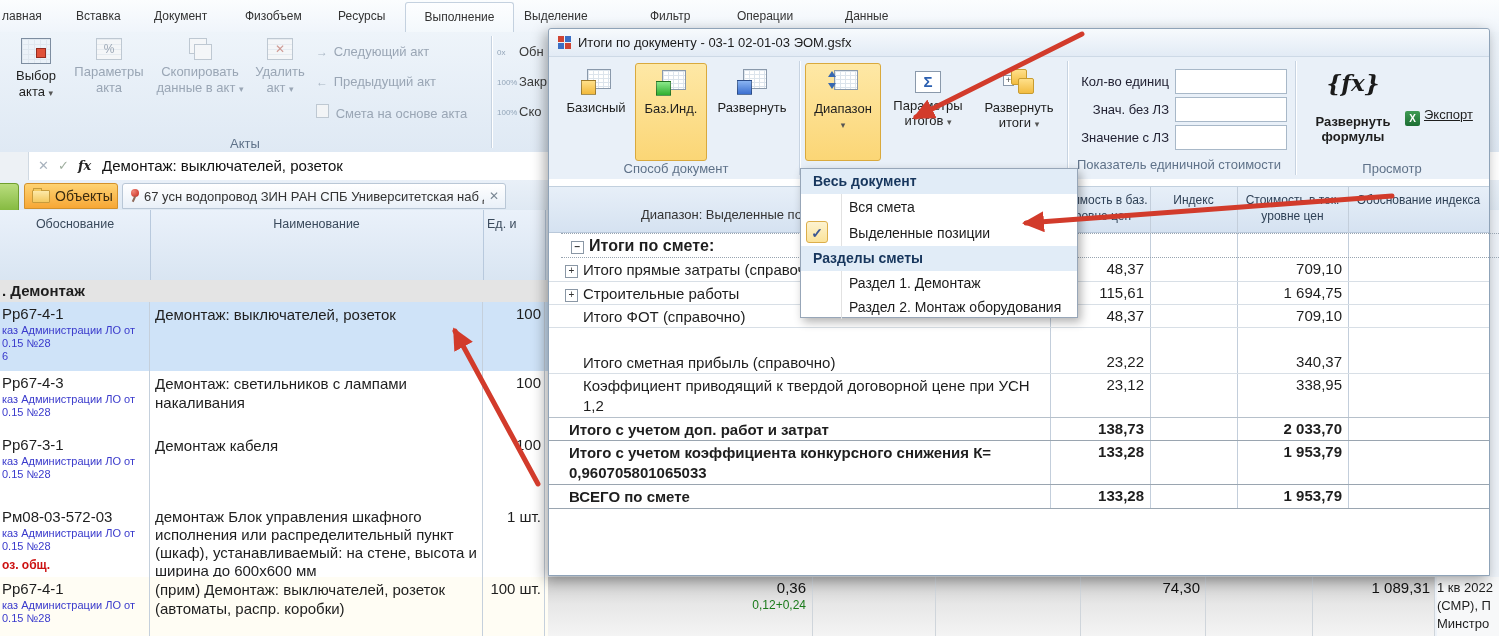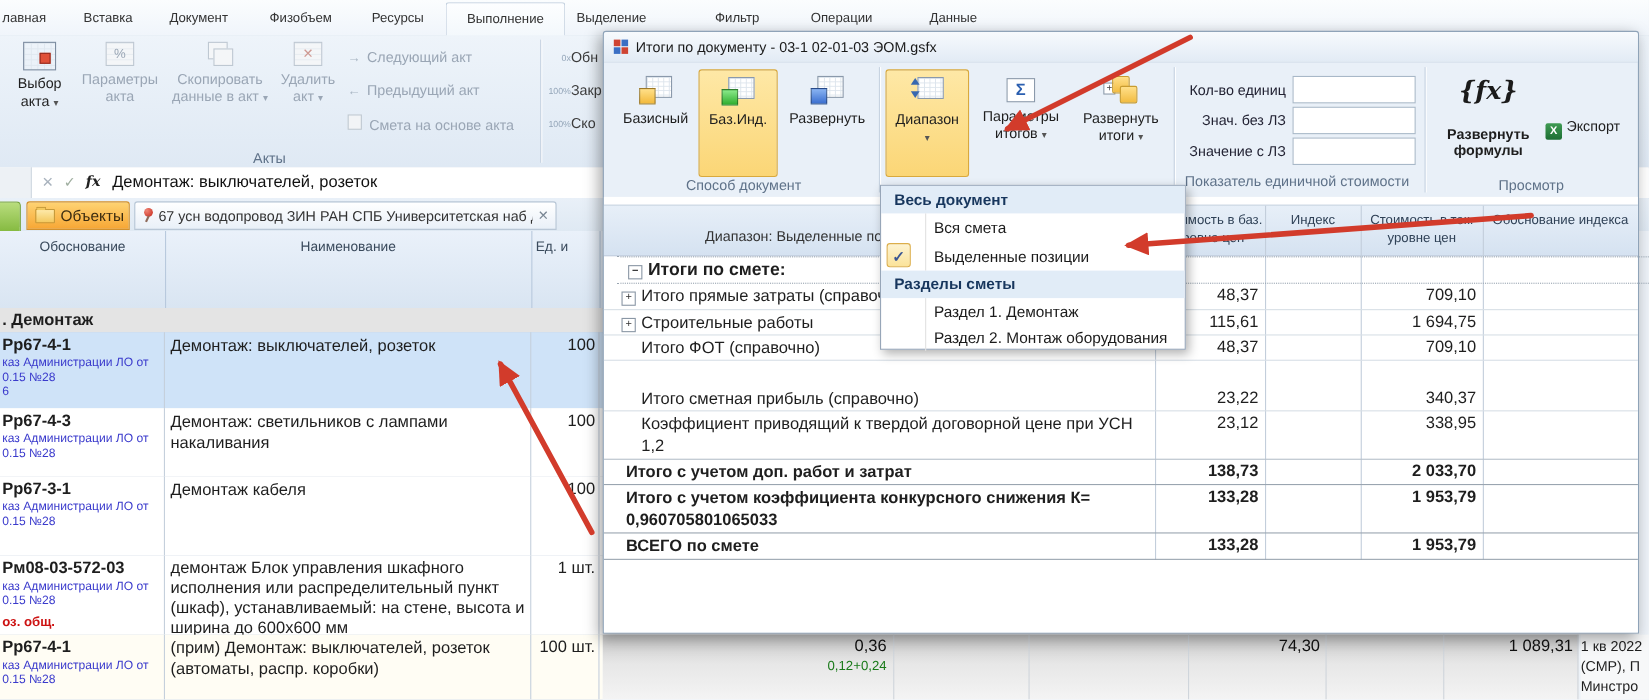--- a/index.html
+++ b/index.html
@@ -16,21 +16,21 @@
   .ribbon{left:0;top:32px;width:1499px;height:120px;background:linear-gradient(#eef4fa,#dfe9f4);
           border-bottom:1px solid #c3cfdc;}
   .bigbtn{position:absolute;text-align:center;font-size:13px;line-height:16px;}
   .bigbtn .lbl{margin-top:4px;}
   .dis{color:#9aa6b5;}
   .grouplbl{position:absolute;font-size:13px;color:#5f7289;text-align:center;}
   .gsep{position:absolute;width:1px;background:#c7d3e1;box-shadow:1px 0 0 #ffffff;}
   .minirow{position:absolute;font-size:13px;color:#9aa6b5;white-space:nowrap;}
   .minirow .mico{display:inline-block;width:14px;color:#a9b6c4;font-size:12px;}
   .clip-item{position:absolute;font-size:13px;color:#3c3c3c;white-space:nowrap;}
-  .clip-badge{display:inline-block;font-size:8px;color:#93a5b8;width:22px;vertical-align:middle;text-align:right;}
+  .clip-badge{display:inline-block;font-size:8px;color:#93a5b8;width:22px;vertical-align:middle;}
   
   .cal{position:relative;width:28px;height:24px;margin:0 auto;border:1px solid #7d8da0;
        background:linear-gradient(#fdfdfd,#eef1f5);
        background-image:linear-gradient(#dfe7ef 1px,transparent 1px),linear-gradient(90deg,#dfe7ef 1px,transparent 1px);
        background-size:6px 5px;}
   .cal .red{position:absolute;right:4px;top:9px;width:8px;height:8px;background:#e05038;border:1px solid #952c20;}
   .ico-box{position:relative;width:24px;height:20px;margin:0 auto;border:1px solid #bec8d2;
        background:#f4f6f8;background-image:linear-gradient(#e6ebf0 1px,transparent 1px);
        background-size:6px 5px;font-size:12px;line-height:20px;color:#9aa6b5;text-align:center;}
   .ico-copy{position:relative;width:26px;height:22px;margin:0 auto;}
@@ -64,21 +64,21 @@
   .xclose{margin-left:auto;color:#7a8794;font-size:12px;}
   
   .ghead{left:0;top:210px;width:548px;height:70px;background:linear-gradient(#eaf1fa,#d9e5f2);
          border-bottom:1px solid #b9c8da;}
   .ghead .h{position:absolute;top:7px;font-size:12.5px;color:#3a4a5c;text-align:center;}
   .gvline{position:absolute;top:0;width:1px;background:#b8c9dd;height:100%;}
   .gsec{left:0;top:280px;width:548px;height:22px;background:#e4e4e4;border-bottom:1px solid #c5cdd5;
         font-size:15px;font-weight:bold;line-height:21px;}
   .grow{position:absolute;left:0;width:548px;border-bottom:1px solid #bfccd9;background:#fff;}
   .grow .cv{position:absolute;top:0;bottom:0;border-right:1px solid #c5d0dc;}
-  .code{position:absolute;left:2px;top:3px;font-size:15px;font-weight:bold;text-align:right;}
+  .code{position:absolute;left:2px;top:3px;font-size:15px;font-weight:normal;text-align:right;}
   .bnote{position:absolute;left:2px;font-size:11px;color:#3a3acc;white-space:nowrap;}
   .rnote{position:absolute;left:2px;font-size:12px;color:#cc1111;font-weight:bold;}
   .gname{position:absolute;left:155px;top:3px;width:324px;font-size:15px;line-height:19px;}
   .gqty{position:absolute;left:483px;top:3px;width:58px;font-size:15px;text-align:right;}
   .r5strip{position:absolute;left:548px;top:577px;width:887px;height:59px;
            background:linear-gradient(#c9c9c9 0,#e7e7e7 45%,#f4f4f4);}
   .r5strip .vb{position:absolute;top:0;bottom:0;width:1px;background:#cfd5db;}
   .r5val{position:absolute;font-size:15px;text-align:right;color:#111;}
   .r5green{position:absolute;font-size:12px;text-align:right;color:#1a7a1a;}
   .r5basis{position:absolute;left:1437px;top:577px;width:62px;height:59px;background:#f7f8f9;
@@ -381,21 +381,21 @@
     <div class="ulabel" style="left:520px;top:68px;">Знач. без ЛЗ</div>
     <input class="uinput" style="left: 626px; top: 68px;" value="">
     <div class="ulabel" style="left:520px;top:96px;">Значение с ЛЗ</div>
     <input class="uinput" style="left: 626px; top: 96px;" value="">
     <div class="dglbl" style="left:514px;top:128px;width:232px;">Показатель единичной стоимости</div>
     <div class="gsep" style="left:746px;top:32px;height:114px;"></div>
     <div class="fxbig" style="left:756px;top:40px;width:96px;">{fx}</div>
     <div class="dtb-btn" style="left:756px;top:80px;width:96px;height:40px;font-weight:bold;">
       <div class="lbl">Развернуть формулы</div>
     </div>
-    <div class="abs" style="left:856px;top:78px;width:80px;font-size:13px;">
+    <div class="abs" style="left:856px;top:78px;width:80px;font-size:13px;text-decoration:underline;">
       <span class="xl">X</span><span>Экспорт</span>
     </div>
     <div class="dglbl" style="left:20px;top:132px;width:214px;">Способ документ</div>
     <div class="dglbl" style="left:750px;top:132px;width:186px;">Просмотр</div>
 
     <div class="dtblarea">
       <div class="dthead">
         <span class="dcapt">Диапазон: Выделенные позиции</span>
         <span class="ch" style="left:501px;width:100px;">Стоимость в баз. уровне цен</span>
         <span class="ch" style="left:601px;width:87px;">Индекс</span>

